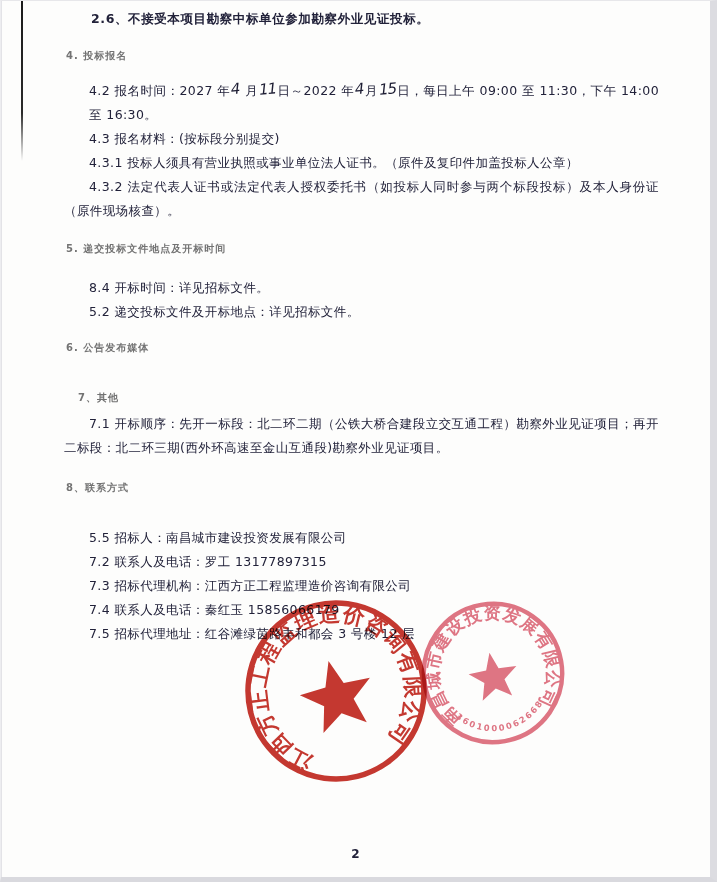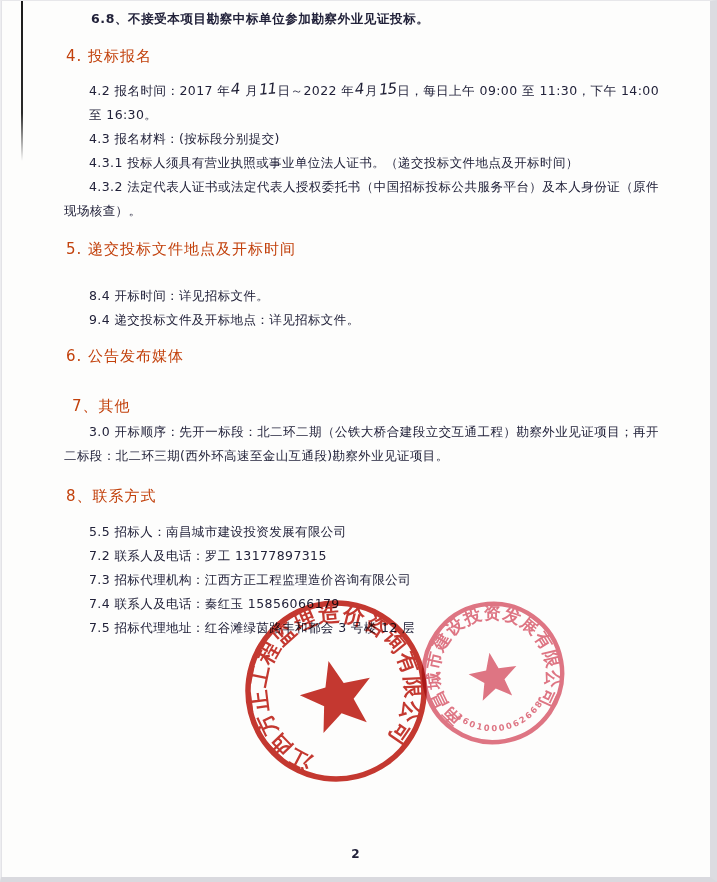--- a/index.html
+++ b/index.html
@@ -25,32 +25,32 @@
     background:#d2d2d8; opacity:.6;
   }
 
   .doc {
     position:absolute; left:63px; top:6px; width:595px;
     font-size:12.5px; line-height:24px; letter-spacing:.4px;
     color:#22223a; text-align:justify;
   }
   .doc p { margin:0; }
   h2.sec {
-    font-size:15px; line-height:22px; letter-spacing:1px;
-    color:#c2410c; font-weight:normal;
+    font-size:10px; line-height:22px; letter-spacing:1px;
+    color:#737373; font-weight:bold;
   }
   .ind  { padding-left:25px; text-indent:0; }
   .hang { text-indent:25px; }           
   .c39  { padding-left:27px; font-weight:bold; letter-spacing:.6px; }
 
   .h4  { margin:14px 0 11px 2px; }
-  .h5  { margin:15px 0 24px 2px; }
+  .h5  { margin:15px 0 16px 2px; }
   .h6  { margin:13px 0 28px 2px; }
-  .h7  { margin:7px 0 3px 8px; }
-  .h8  { margin:17px 0 13px 2px; }
+  .h7  { margin:7px 0 3px 14px; }
+  .h8  { margin:17px 0 27px 2px; }
 
   .hw {  
     display:inline-block; font-size:15px; font-style:italic;
     font-weight:500; transform:rotate(-5deg) translateY(-1px);
     letter-spacing:-1px; color:#1d1d33; padding:0 1px;
   }
 
   .contact p { line-height:24px; }
 
   .page-num {
@@ -67,36 +67,36 @@
 </head>
 <body>
 
 <div class="screen">
 
   <div class="scan-edge-left"></div>
   <div class="scan-line-left"></div>
 
   <div class="doc">
 
-    <p class="c39">6.8、不接受本项目勘察中标单位参加勘察外业见证投标。</p>
+    <p class="c39">2.6、不接受本项目勘察中标单位参加勘察外业见证投标。</p>
 
     <h2 class="sec h4">4. 投标报名</h2>
-    <p class="ind"><span>4.2 报名时间：2017 年</span><span class="hw">4</span> <span>月</span><span class="hw">11</span><span>日～2022 年</span><span class="hw">4</span><span>月</span><span class="hw">15</span><span>日，每日上午 09:00 至 11:30，下午 14:00 至 16:30。</span></p>
+    <p class="ind"><span>4.2 报名时间：2027 年</span><span class="hw">4</span> <span>月</span><span class="hw">11</span><span>日～2022 年</span><span class="hw">4</span><span>月</span><span class="hw">15</span><span>日，每日上午 09:00 至 11:30，下午 14:00 至 16:30。</span></p>
     <p class="ind">4.3  报名材料：(按标段分别提交)</p>
-    <p class="ind">4.3.1 投标人须具有营业执照或事业单位法人证书。（递交投标文件地点及开标时间）</p>
-    <p class="hang">4.3.2 法定代表人证书或法定代表人授权委托书（中国招标投标公共服务平台）及本人身份证（原件现场核查）。</p>
+    <p class="ind">4.3.1 投标人须具有营业执照或事业单位法人证书。（原件及复印件加盖投标人公章）</p>
+    <p class="hang">4.3.2 法定代表人证书或法定代表人授权委托书（如投标人同时参与两个标段投标）及本人身份证（原件现场核查）。</p>
 
     <h2 class="sec h5">5. 递交投标文件地点及开标时间</h2>
     <p class="ind">8.4 开标时间：详见招标文件。</p>
-    <p class="ind">9.4 递交投标文件及开标地点：详见招标文件。</p>
+    <p class="ind">5.2 递交投标文件及开标地点：详见招标文件。</p>
 
     <h2 class="sec h6">6. 公告发布媒体</h2>
 
     <h2 class="sec h7">7、其他</h2>
-    <p class="hang">3.0 开标顺序：先开一标段：北二环二期（公铁大桥合建段立交互通工程）勘察外业见证项目；再开二标段：北二环三期(西外环高速至金山互通段)勘察外业见证项目。</p>
+    <p class="hang">7.1 开标顺序：先开一标段：北二环二期（公铁大桥合建段立交互通工程）勘察外业见证项目；再开二标段：北二环三期(西外环高速至金山互通段)勘察外业见证项目。</p>
 
     <h2 class="sec h8">8、联系方式</h2>
     <div class="contact">
       <p class="ind">5.5 招标人：南昌城市建设投资发展有限公司</p>
       <p class="ind">7.2 联系人及电话：罗工  13177897315</p>
       <p class="ind">7.3 招标代理机构：江西方正工程监理造价咨询有限公司</p>
       <p class="ind">7.4 联系人及电话：秦红玉      15856066179</p>
       <p class="ind">7.5 招标代理地址：红谷滩绿茵路丰和都会 3 号楼 12 层</p>
     </div>
   </div>

